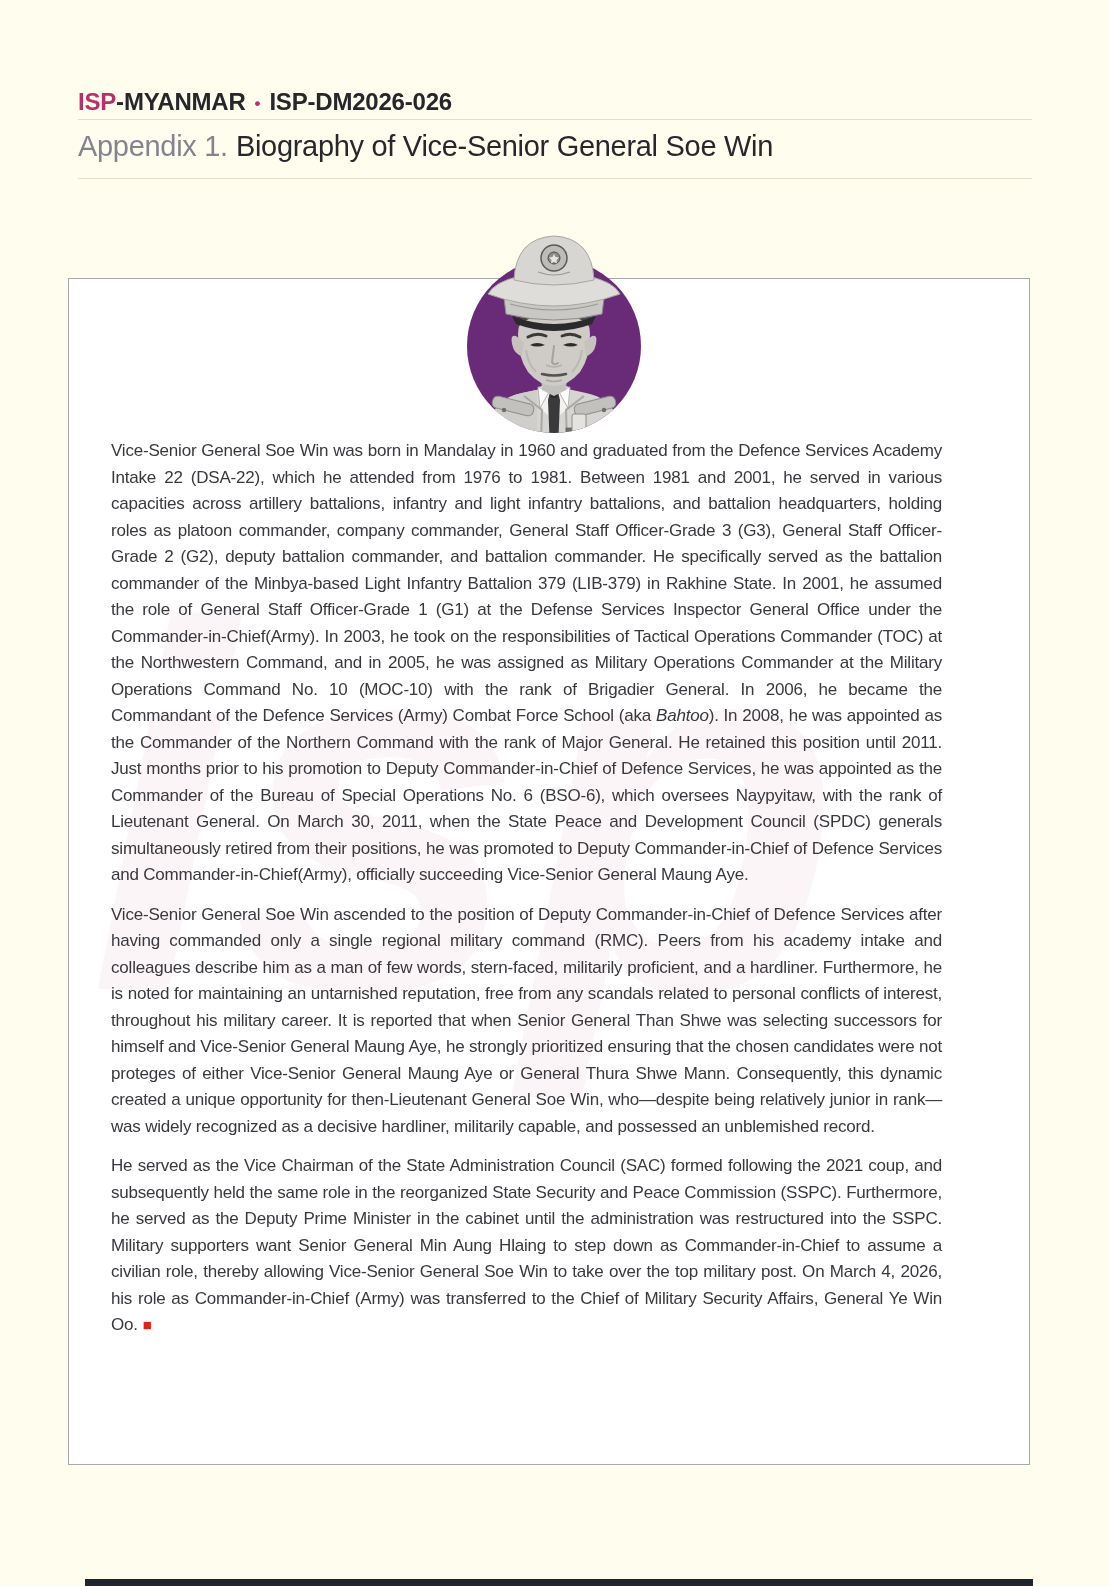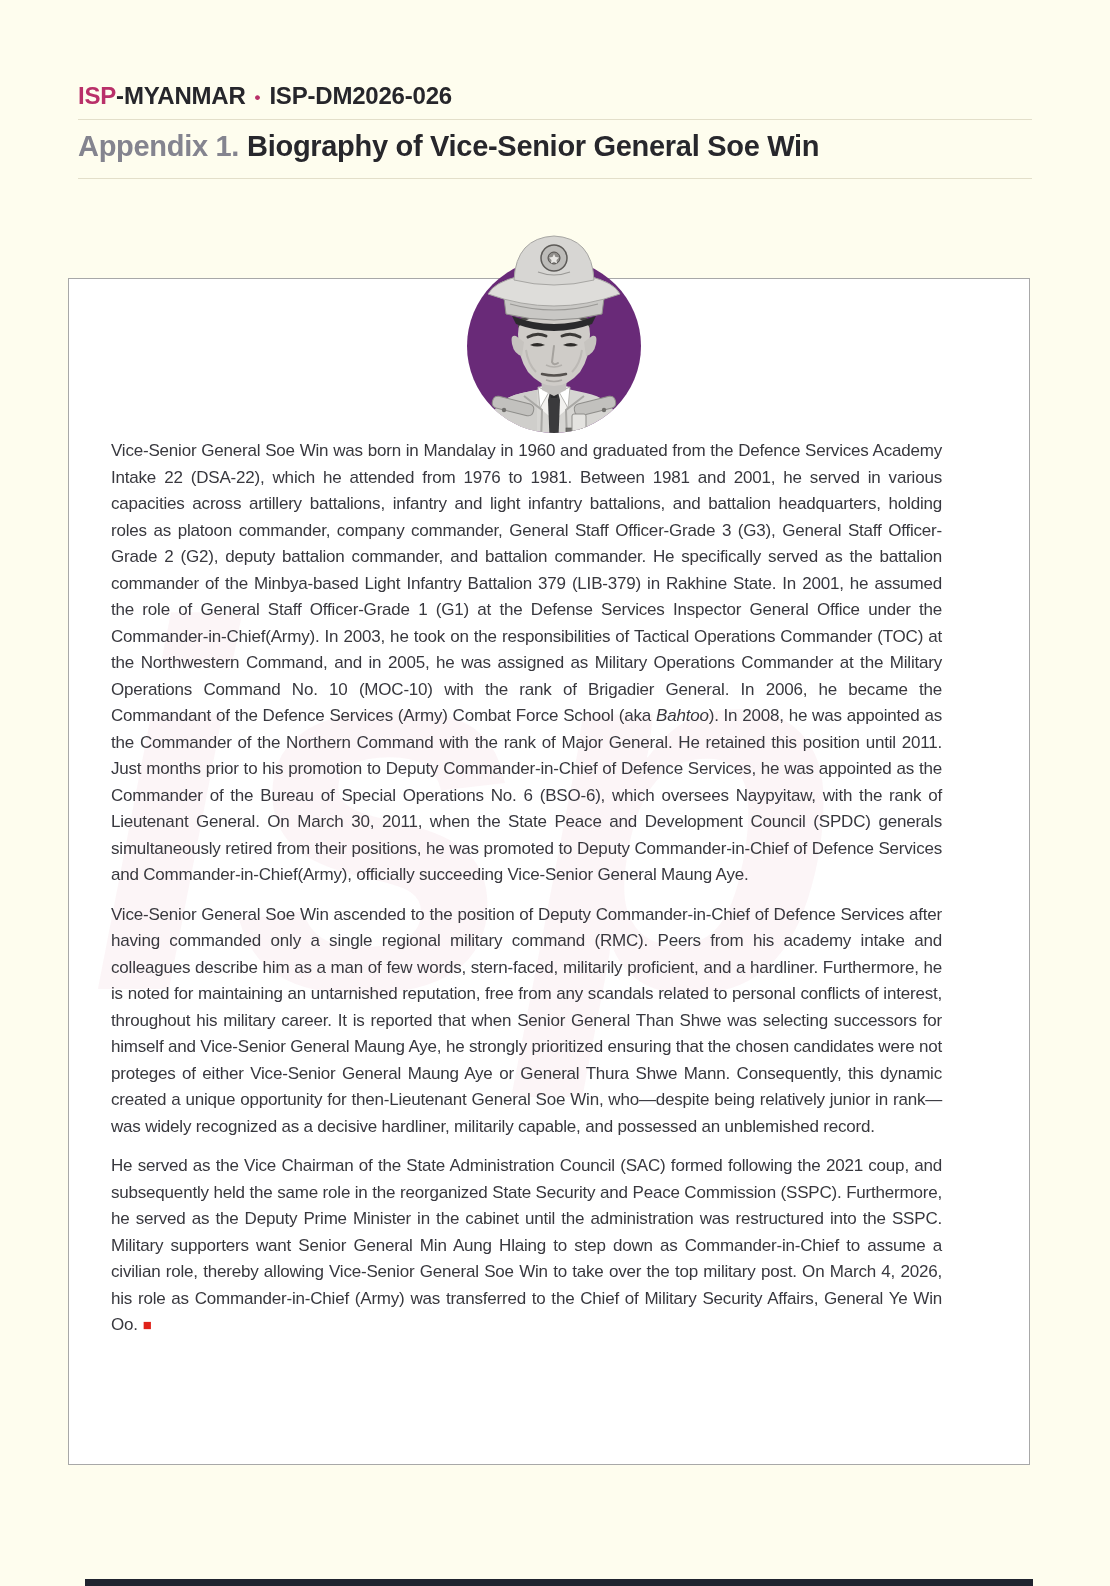--- a/index.html
+++ b/index.html
@@ -5,28 +5,28 @@
   html,body{margin:0;padding:0;}
   body{
     width:1110px;height:1586px;position:relative;overflow:hidden;
     background:var(--page-bg,#FEFDEE);
     font-family:"Liberation Sans",sans-serif;
     -webkit-font-smoothing:antialiased;
   }
   .page{position:absolute;inset:0;}
 
   
-  .hdr{position:absolute;left:78px;top:82px;font-size:24px;font-weight:700;
+  .hdr{position:absolute;left:78px;top:88px;font-size:24px;font-weight:700;
        letter-spacing:-0.2px;color:#26262b;white-space:nowrap;}
   .hdr .brand{color:var(--brand,#b93069);}
   .hdr .sep{color:var(--brand,#b93069);font-size:17px;margin:0 9px;vertical-align:1px;}
   .rule{position:absolute;left:78px;width:954px;height:0;border-top:1px solid #e3dfca;}
   .rule1{top:119px;}
   .rule2{top:178px;}
-  .title{position:absolute;left:78px;top:130px;font-size:29px;font-weight:700;
+  .title{position:absolute;left:78px;top:130px;font-size:29px;font-weight:400;
          letter-spacing:-0.3px;white-space:nowrap;color:#27272c;}
   .title .label{color:#84848f;margin-right:8px;}
 
   
   .box{position:absolute;left:68px;top:278px;width:962px;height:1187px;
        background:#ffffff;border:1.5px solid #a8a8a8;box-sizing:border-box;}
   .watermark{position:absolute;left:20px;top:270px;font-size:520px;line-height:1;
        font-style:italic;font-weight:700;color:rgba(203,60,90,0.05);
        z-index:0;pointer-events:none;user-select:none;}
   .content{position:relative;z-index:1;padding:159px 87px 0 42px;}

